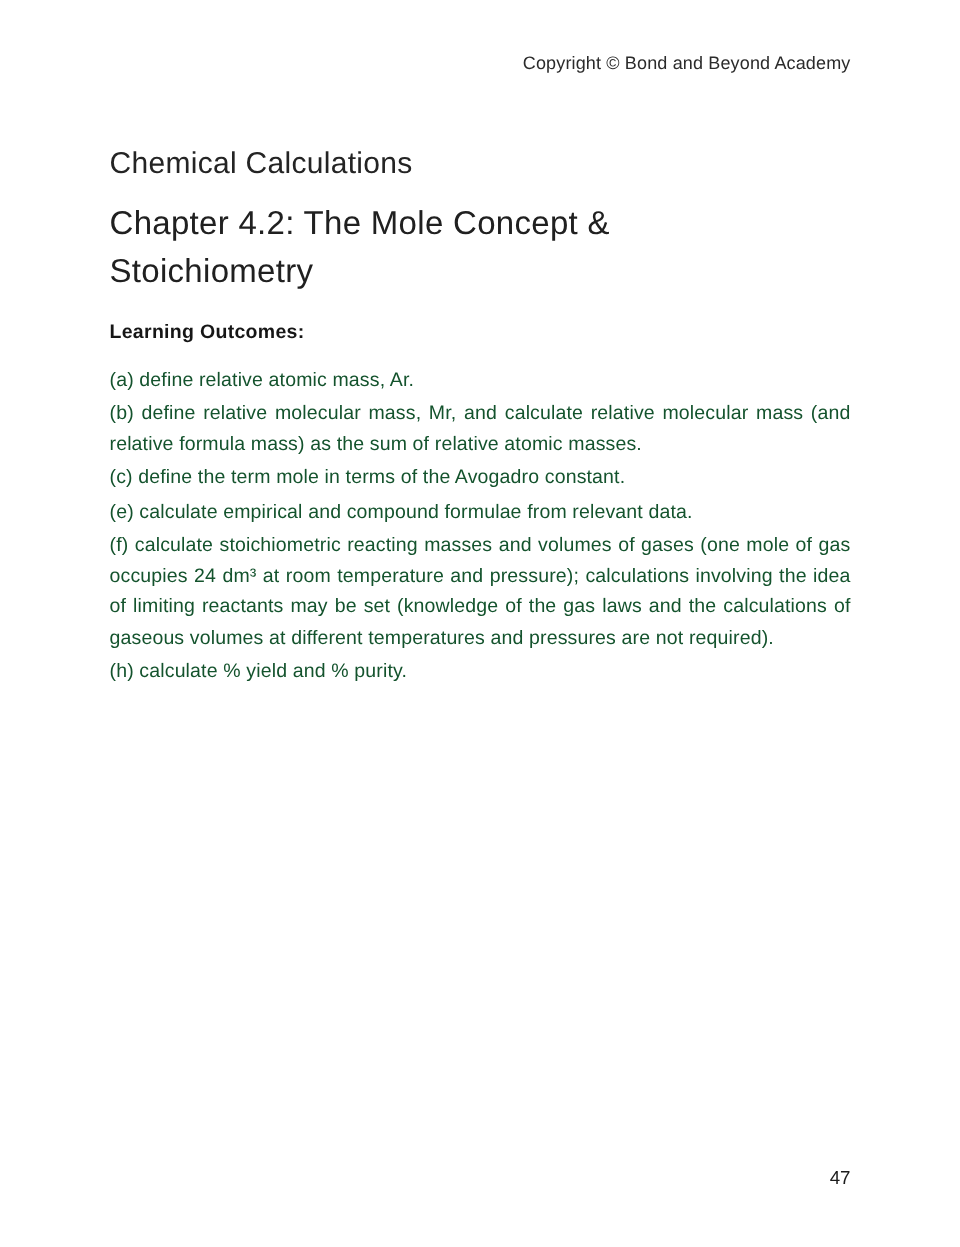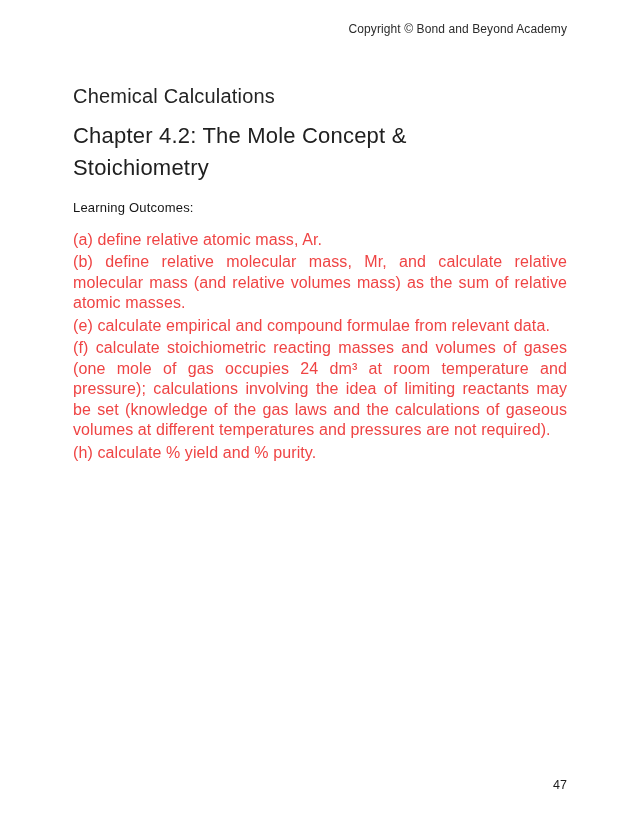--- a/index.html
+++ b/index.html
@@ -14,21 +14,21 @@
     background: #ffffff;
     font-family: "Liberation Sans", sans-serif;
     color: #262626;
     overflow: hidden;
     box-sizing: border-box;
   }
   .content {
     padding: 0 73px;
   }
   .copyright {
-    padding-top: 22px;
+    padding-top: 35px;
     text-align: right;
     font-size: 12px;
     line-height: 14px;
     letter-spacing: 0.1px;
     color: #2b2b2b;
   }
   .section-label {
     margin-top: 52px;
     font-size: 20px;
     line-height: 17px;
@@ -40,31 +40,31 @@
     font-size: 22px;
     line-height: 32px;
     font-weight: 400;
     letter-spacing: 0.2px;
     color: #202020;
   }
   .lo-heading {
     margin-top: 14px;
     font-size: 13px;
     line-height: 20.5px;
-    font-weight: 400;
+    font-weight: 700;
     letter-spacing: 0.2px;
     color: #161616;
   }
   .outcome {
     margin: 2px 0 0 0;
-    font-size: 16px;
+    font-size: 13px;
     line-height: 20.5px;
     text-align: justify;
     letter-spacing: 0.1px;
-    color: #ef4444;
+    color: #14532d;
   }
   .page-number {
     position: absolute;
     top: 778px;
     right: 73px;
     font-size: 12.5px;
     font-weight: 400;
     color: #1c1c1c;
   }
 </style>
@@ -76,21 +76,22 @@
 
     <div class="copyright">Copyright © Bond and Beyond Academy</div>
 
     <div class="section-label">Chemical Calculations</div>
 
     <h1 class="chapter-title">Chapter 4.2: The Mole Concept &amp; Stoichiometry</h1>
 
     <h2 class="lo-heading">Learning Outcomes:</h2>
 
     <p class="outcome">(a) define relative atomic mass, Ar.</p>
-    <p class="outcome">(b) define relative molecular mass, Mr, and calculate relative molecular mass (and relative volumes mass) as the sum of relative atomic masses.</p>
+    <p class="outcome">(b) define relative molecular mass, Mr, and calculate relative molecular mass (and relative formula mass) as the sum of relative atomic masses.</p>
+    <p class="outcome">(c) define the term mole in terms of the Avogadro constant.</p>
     <p class="outcome">(e) calculate empirical and compound formulae from relevant data.</p>
     <p class="outcome">(f) calculate stoichiometric reacting masses and volumes of gases (one mole of gas occupies 24 dm³ at room temperature and pressure); calculations involving the idea of limiting reactants may be set (knowledge of the gas laws and the calculations of gaseous volumes at different temperatures and pressures are not required).</p>
     <p class="outcome">(h) calculate % yield and % purity.</p>
 
   </div>
 
   <div class="page-number">47</div>
 </div>
 
 </body></html>

